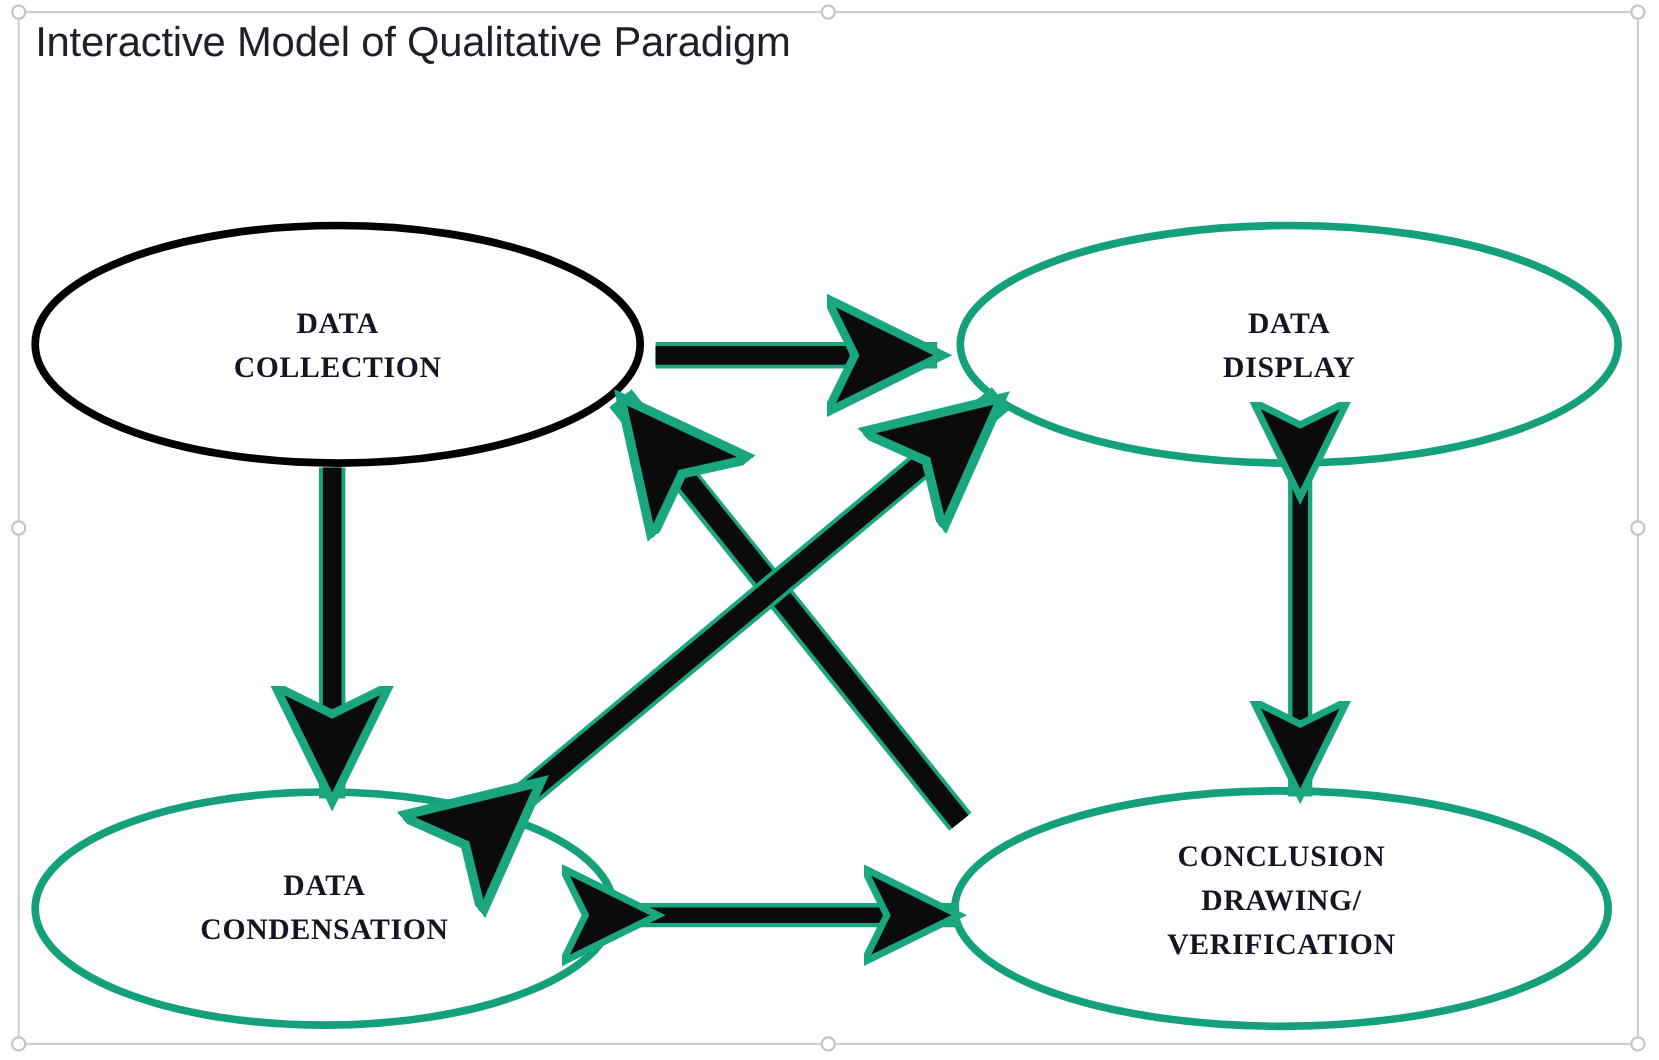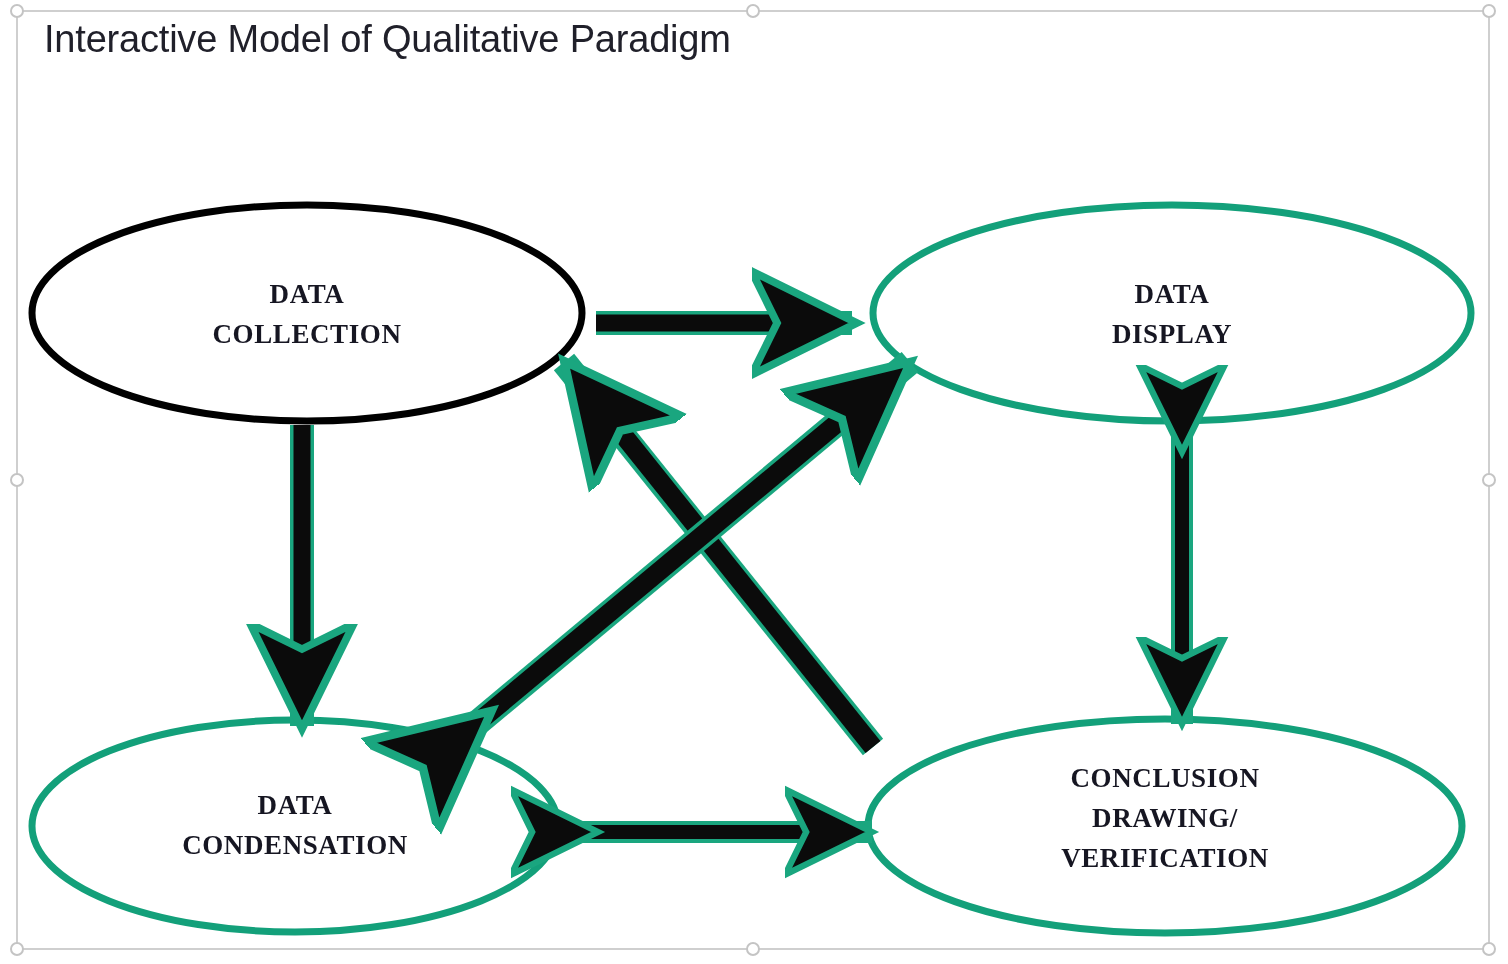--- a/index.html
+++ b/index.html
@@ -44,21 +44,21 @@
   .h-tr { right: -8px; top: -8px; }
   .h-ml { left: -8px;  top: 50%;  margin-top: -7px; }
   .h-mr { right: -8px; top: 50%;  margin-top: -7px; }
   .h-bl { left: -8px;  bottom: -8px; }
   .h-bc { left: 50%;   bottom: -8px; margin-left: -7px; }
   .h-br { right: -8px; bottom: -8px; }
 
   
   #diagram-title {
     position: absolute;
-    left: 44px;
+    left: 32px;
     top: 18px;
     font-size: 38px;
     font-weight: 400;
     color: #20202a;
     letter-spacing: -0.2px;
     white-space: nowrap;
   }
 
   
   #figure-svg {

